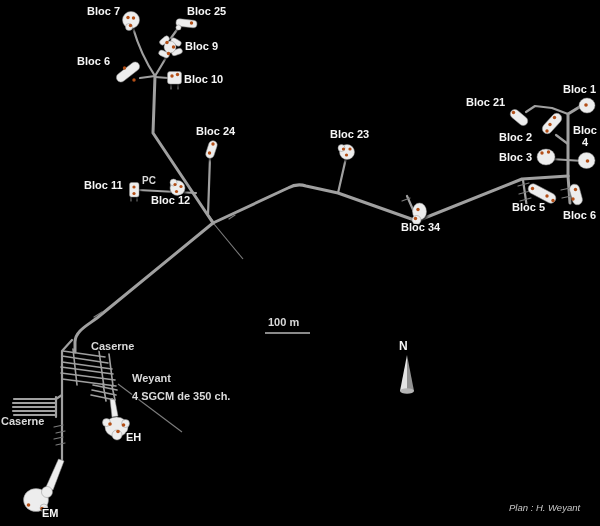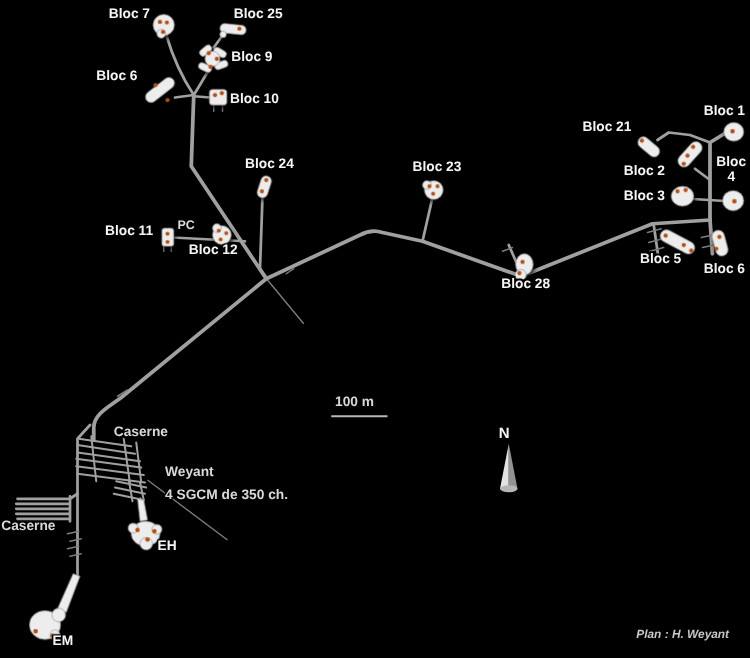--- a/index.html
+++ b/index.html
@@ -18,21 +18,21 @@
   .tick{stroke:var(--gallery_dim);fill:none;stroke-width:1.2;stroke-linecap:round;}
   .blk{fill:var(--block_fill);stroke:var(--block_edge);stroke-width:0.5;}
   .dot{fill:var(--embrasure);stroke:none;}
   .galgroup{filter:drop-shadow(1px 1.5px 1px rgba(0,0,0,0.9));}
   .blkgroup{filter:drop-shadow(1.5px 2px 1.5px rgba(0,0,0,0.85));}
   .lbl{position:absolute;font-size:11px;font-weight:bold;color:var(--label);white-space:nowrap;line-height:1.1;
        text-shadow:1px 1px 0 #000,-1px -1px 0 #000,1px -1px 0 #000,-1px 1px 0 #000,0 0 3px #000;}
   .soft{font-weight:bold;color:var(--label_soft);}
   .small{font-size:10px;}
   .wrap{white-space:normal;width:28px;text-align:center;}
-  .credit{font-style:italic;font-weight:bold;font-size:9.5px;color:var(--credit_color);}
+  .credit{font-style:italic;font-weight:normal;font-size:9.5px;color:var(--credit_color);}
   .scalebar{stroke:#b8b8b8;stroke-width:1.6;}
 </style>
 </head>
 <body>
 
 <div id="stage">
 
   <svg id="map-svg" width="600" height="526" viewBox="0 0 600 526">
 
     <g class="galgroup">
@@ -230,21 +230,21 @@
   <div class="lbl" style="left:87px;top:5px">Bloc 7</div>
   <div class="lbl" style="left:187px;top:5px">Bloc 25</div>
   <div class="lbl" style="left:185px;top:40px">Bloc 9</div>
   <div class="lbl" style="left:77px;top:55px">Bloc 6</div>
   <div class="lbl" style="left:184px;top:73px">Bloc 10</div>
   <div class="lbl" style="left:196px;top:125px">Bloc 24</div>
   <div class="lbl" style="left:84px;top:179px">Bloc 11</div>
   <div class="lbl soft small" style="left:142px;top:175px">PC</div>
   <div class="lbl" style="left:151px;top:194px">Bloc 12</div>
   <div class="lbl" style="left:330px;top:128px">Bloc 23</div>
-  <div class="lbl" style="left:401px;top:221px">Bloc 28</div>
+  <div class="lbl" style="left:401px;top:221px">Bloc 34</div>
   <div class="lbl" style="left:466px;top:96px">Bloc 21</div>
   <div class="lbl" style="left:563px;top:83px">Bloc 1</div>
   <div class="lbl" style="left:499px;top:131px">Bloc 2</div>
   <div class="lbl wrap" style="left:571px;top:124px">Bloc 4</div>
   <div class="lbl" style="left:499px;top:151px">Bloc 3</div>
   <div class="lbl" style="left:512px;top:201px">Bloc 5</div>
   <div class="lbl" style="left:563px;top:209px">Bloc 6</div>
 
   <div class="lbl soft" style="left:91px;top:340px">Caserne</div>
   <div class="lbl soft" style="left:132px;top:372px">Weyant</div>

